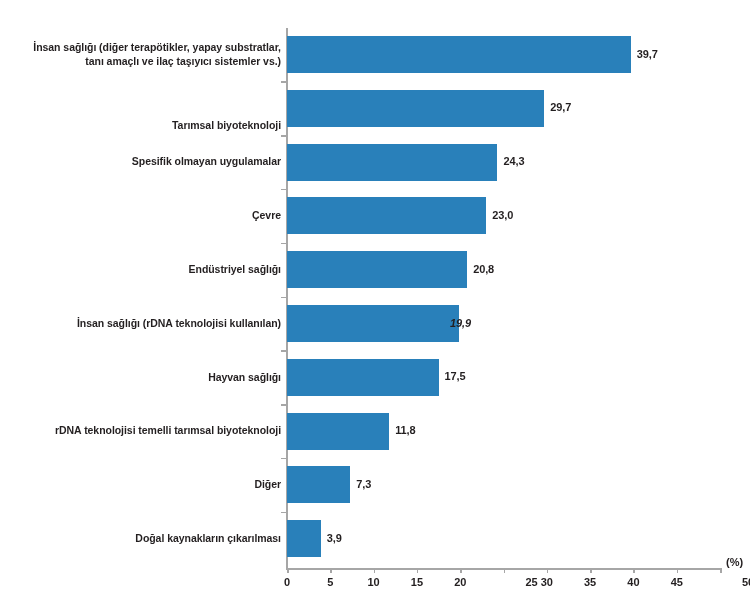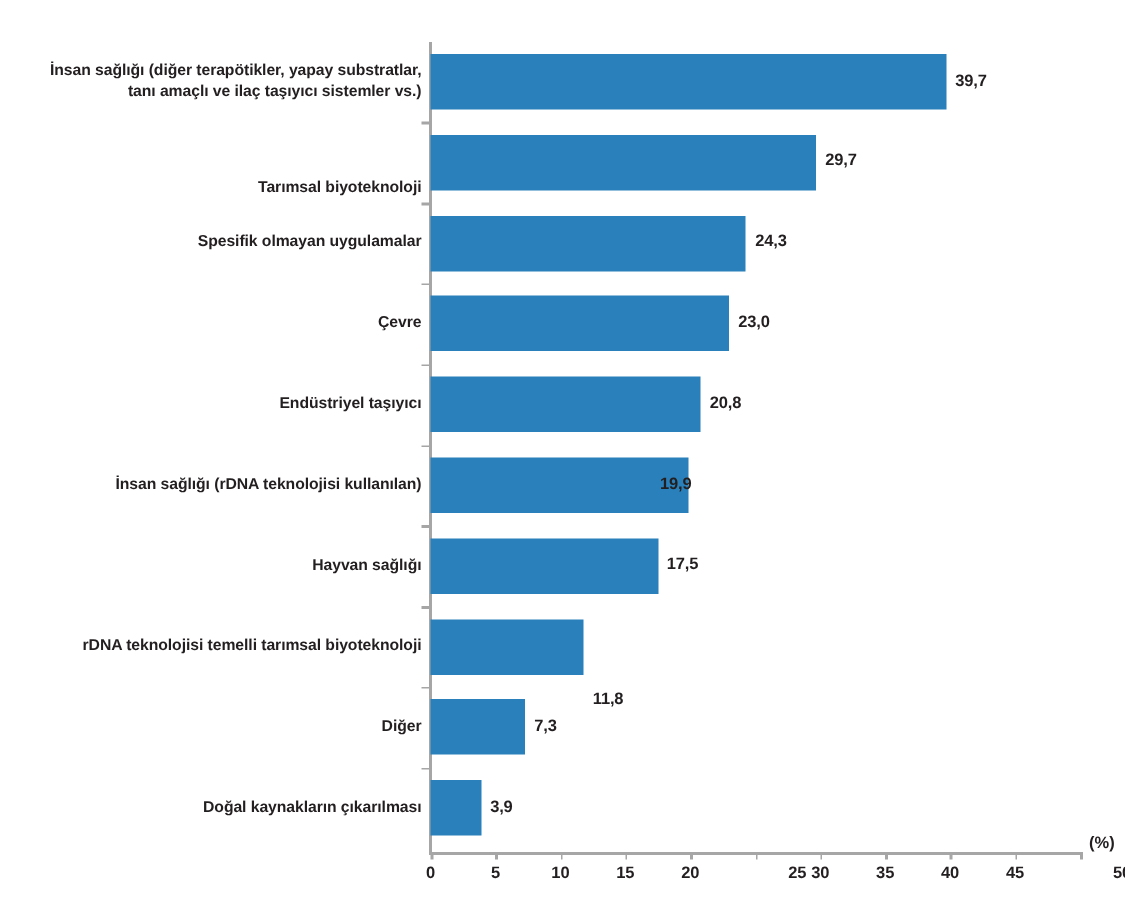--- a/index.html
+++ b/index.html
@@ -111,21 +111,21 @@
 
   <div class="axis-y-line"></div>
   <div class="axis-x-line"></div>
 
   <div id="category-labels">
       <div class="cat-label-wrap" style="top: 41px;">İnsan sağlığı (diğer terapötikler, yapay substratlar,
 tanı amaçlı ve ilaç taşıyıcı sistemler vs.)</div>
       <div class="cat-label-wrap" style="top: 101.55px; margin-top: 17px;">Tarımsal biyoteknoloji</div>
       <div class="cat-label-wrap" style="top: 155.35px;">Spesifik olmayan uygulamalar</div>
       <div class="cat-label-wrap" style="top: 209.15px;">Çevre</div>
-      <div class="cat-label-wrap" style="top: 262.95px;">Endüstriyel taşıyıcı</div>
+      <div class="cat-label-wrap" style="top: 262.95px;">Endüstriyel sağlığı</div>
       <div class="cat-label-wrap" style="top: 316.75px;">İnsan sağlığı (rDNA teknolojisi kullanılan)</div>
       <div class="cat-label-wrap" style="top: 370.55px;">Hayvan sağlığı</div>
       <div class="cat-label-wrap" style="top: 424.35px;">rDNA teknolojisi temelli tarımsal biyoteknoloji</div>
       <div class="cat-label-wrap" style="top: 478.15px;">Diğer</div>
       <div class="cat-label-wrap" style="top: 531.95px;">Doğal kaynakların çıkarılması</div>
     </div>
   <div id="y-ticks">
       <div class="y-tick" style="top: 81.3px;"></div>
       <div class="y-tick" style="top: 135.1px;"></div>
       <div class="y-tick" style="top: 188.9px;"></div>
@@ -141,25 +141,25 @@
       <div class="bar-value" style="left: 636.802px; top: 47.5px;">39,7</div>
       <div class="bar" style="left: 287px; top: 89.8px; width: 257.202px; background: rgb(41, 128, 186);"></div>
       <div class="bar-value" style="left: 550.202px; top: 101.3px;">29,7</div>
       <div class="bar" style="left: 287px; top: 143.6px; width: 210.438px; background: rgb(41, 128, 186);"></div>
       <div class="bar-value" style="left: 503.438px; top: 155.1px;">24,3</div>
       <div class="bar" style="left: 287px; top: 197.4px; width: 199.18px; background: rgb(41, 128, 186);"></div>
       <div class="bar-value" style="left: 492.18px; top: 208.9px;">23,0</div>
       <div class="bar" style="left: 287px; top: 251.2px; width: 180.128px; background: rgb(41, 128, 186);"></div>
       <div class="bar-value" style="left: 473.128px; top: 262.7px;">20,8</div>
       <div class="bar" style="left: 287px; top: 305px; width: 172.334px; background: rgb(41, 128, 186);"></div>
-      <div class="bar-value" style="left: 440px; top: 316.5px;">19,9</div>
+      <div class="bar-value" style="left: 450px; top: 316.5px; font-style: italic;">19,9</div>
       <div class="bar" style="left: 287px; top: 358.8px; width: 151.55px; background: rgb(41, 128, 186);"></div>
       <div class="bar-value" style="left: 444.55px; top: 370.3px;">17,5</div>
       <div class="bar" style="left: 287px; top: 412.6px; width: 102.188px; background: rgb(41, 128, 186);"></div>
-      <div class="bar-value" style="left: 395.188px; top: 424.1px; margin-top: 36px;">11,8</div>
+      <div class="bar-value" style="left: 395.188px; top: 424.1px;">11,8</div>
       <div class="bar" style="left: 287px; top: 466.4px; width: 63.218px; background: rgb(41, 128, 186);"></div>
       <div class="bar-value" style="left: 356.218px; top: 477.9px;">7,3</div>
       <div class="bar" style="left: 287px; top: 520.2px; width: 33.774px; background: rgb(41, 128, 186);"></div>
       <div class="bar-value" style="left: 326.774px; top: 531.7px;">3,9</div>
     </div>
   <div id="x-ticks">
       <div class="x-tick" style="left: 287px;"></div>
       <div class="x-tick-label" style="left: 287px;">0</div>
       <div class="x-tick" style="left: 330.3px;"></div>
       <div class="x-tick-label" style="left: 330.3px;">5</div>

